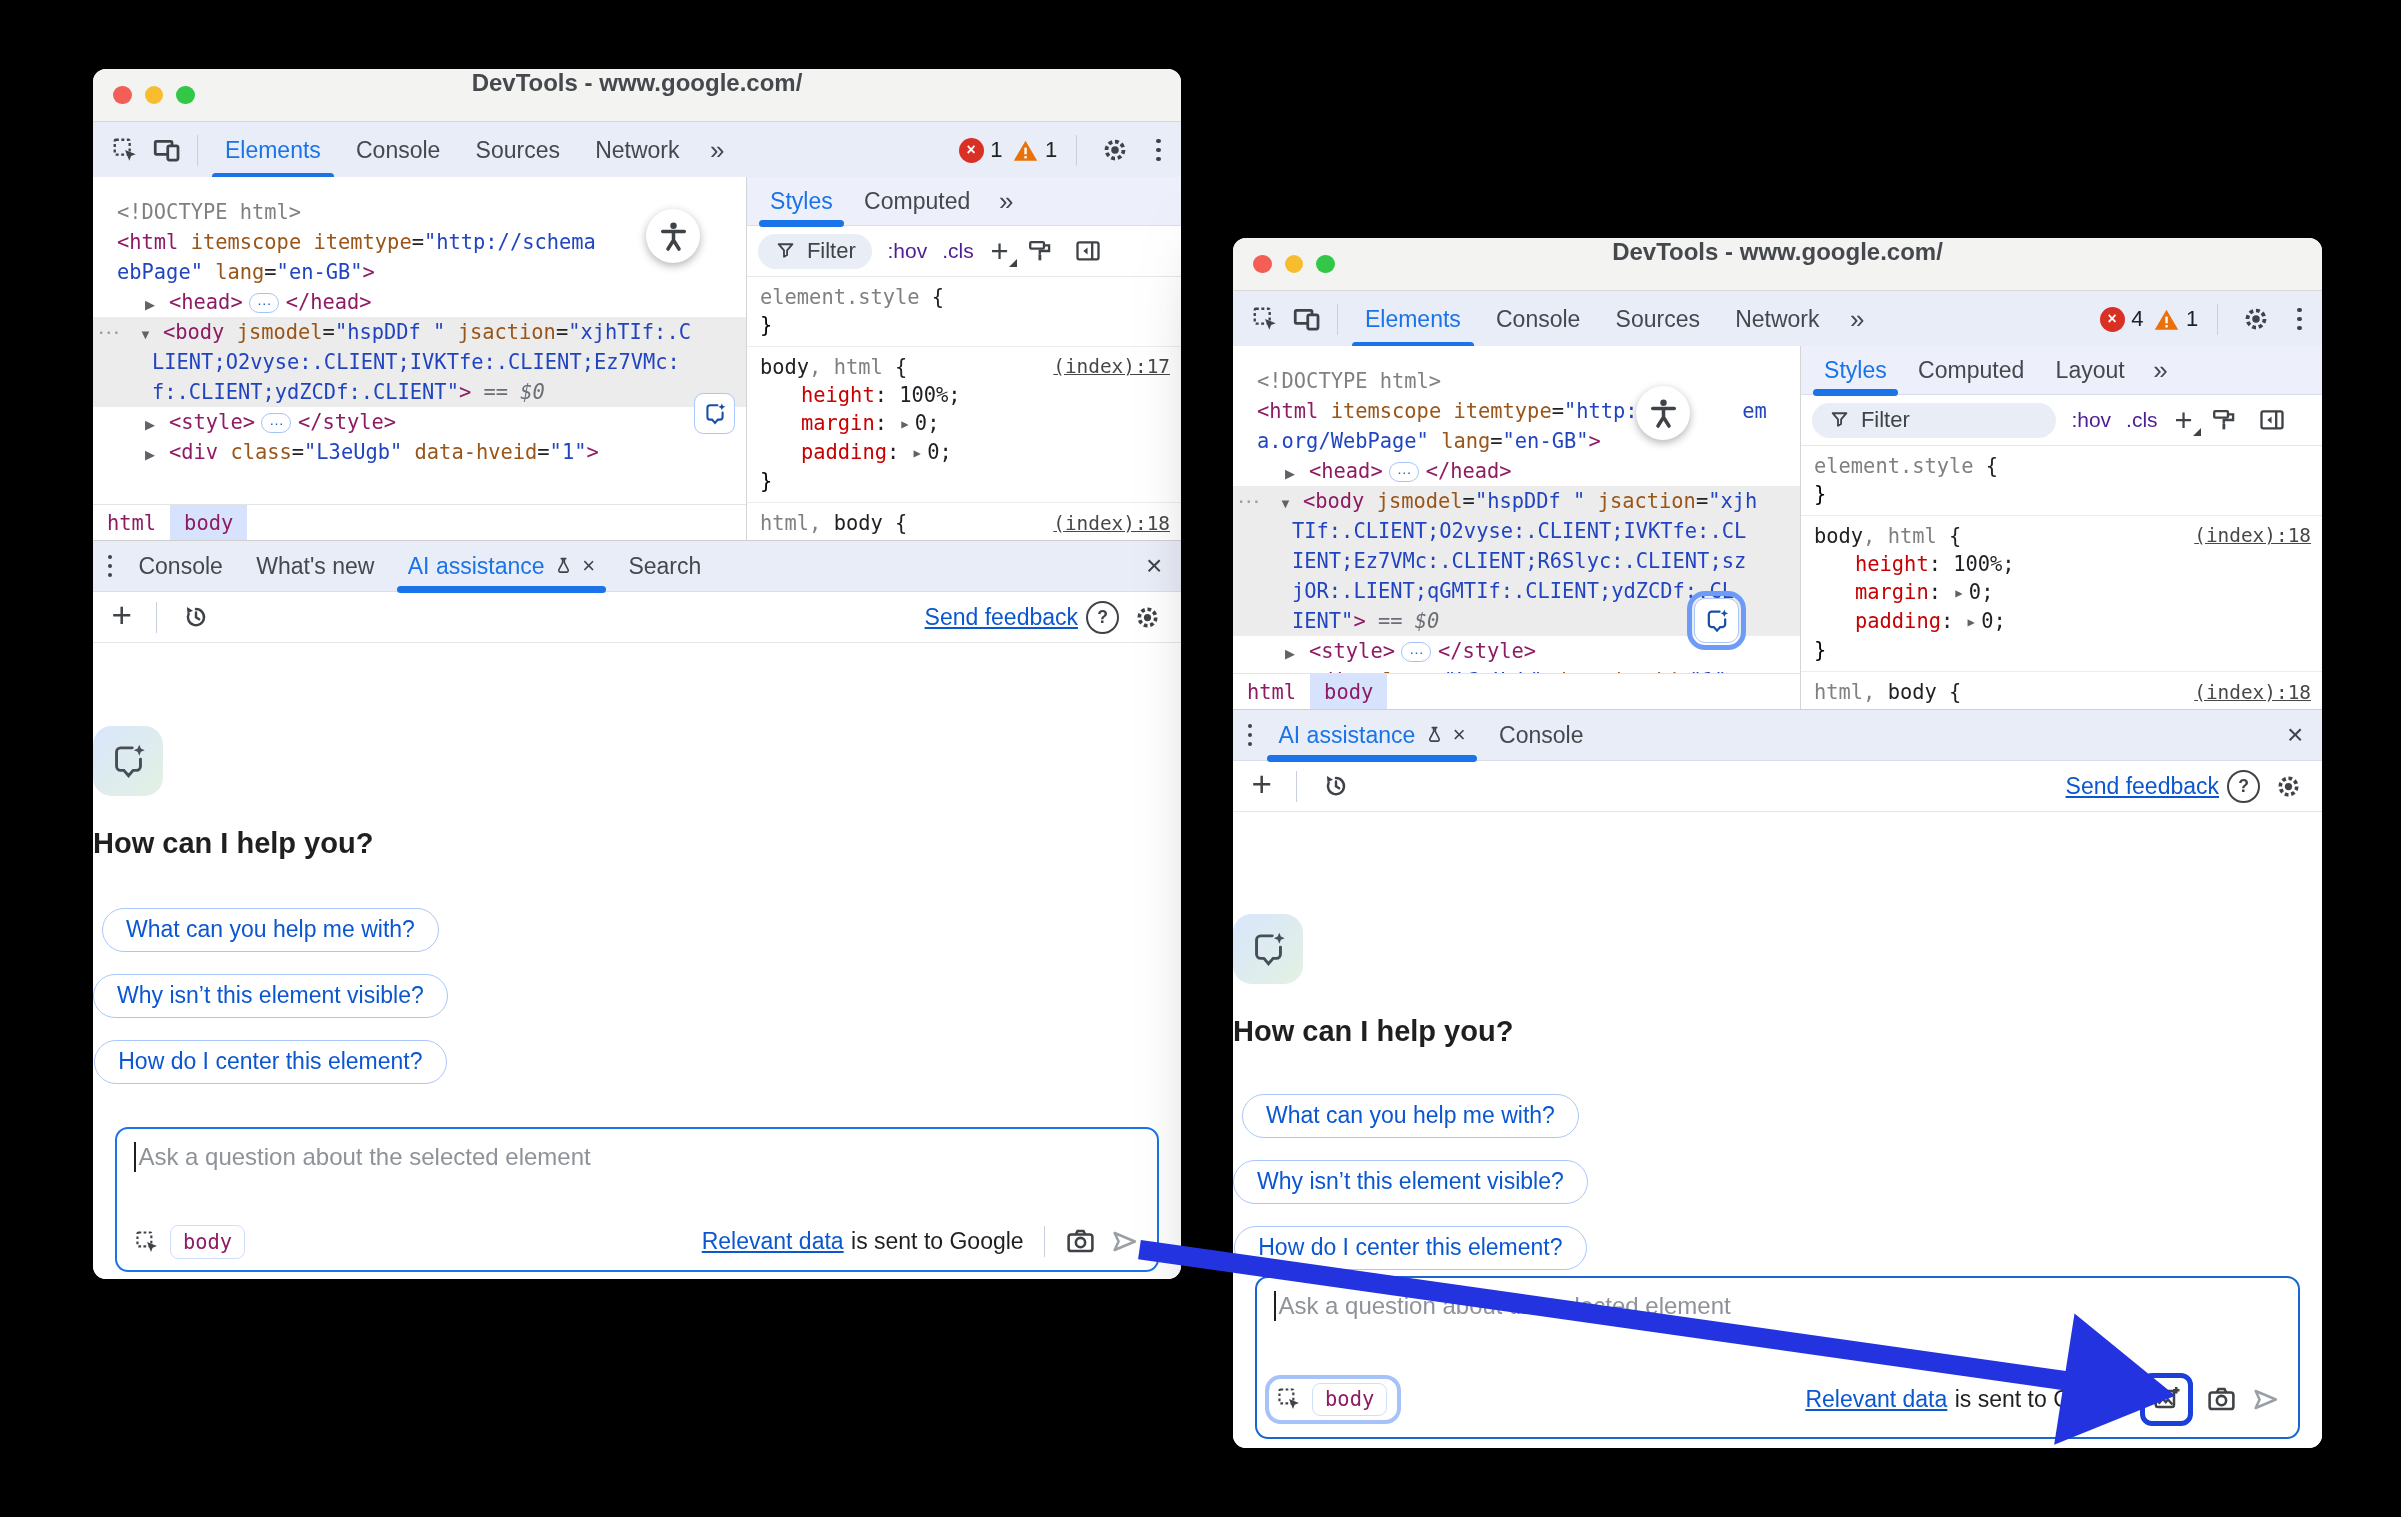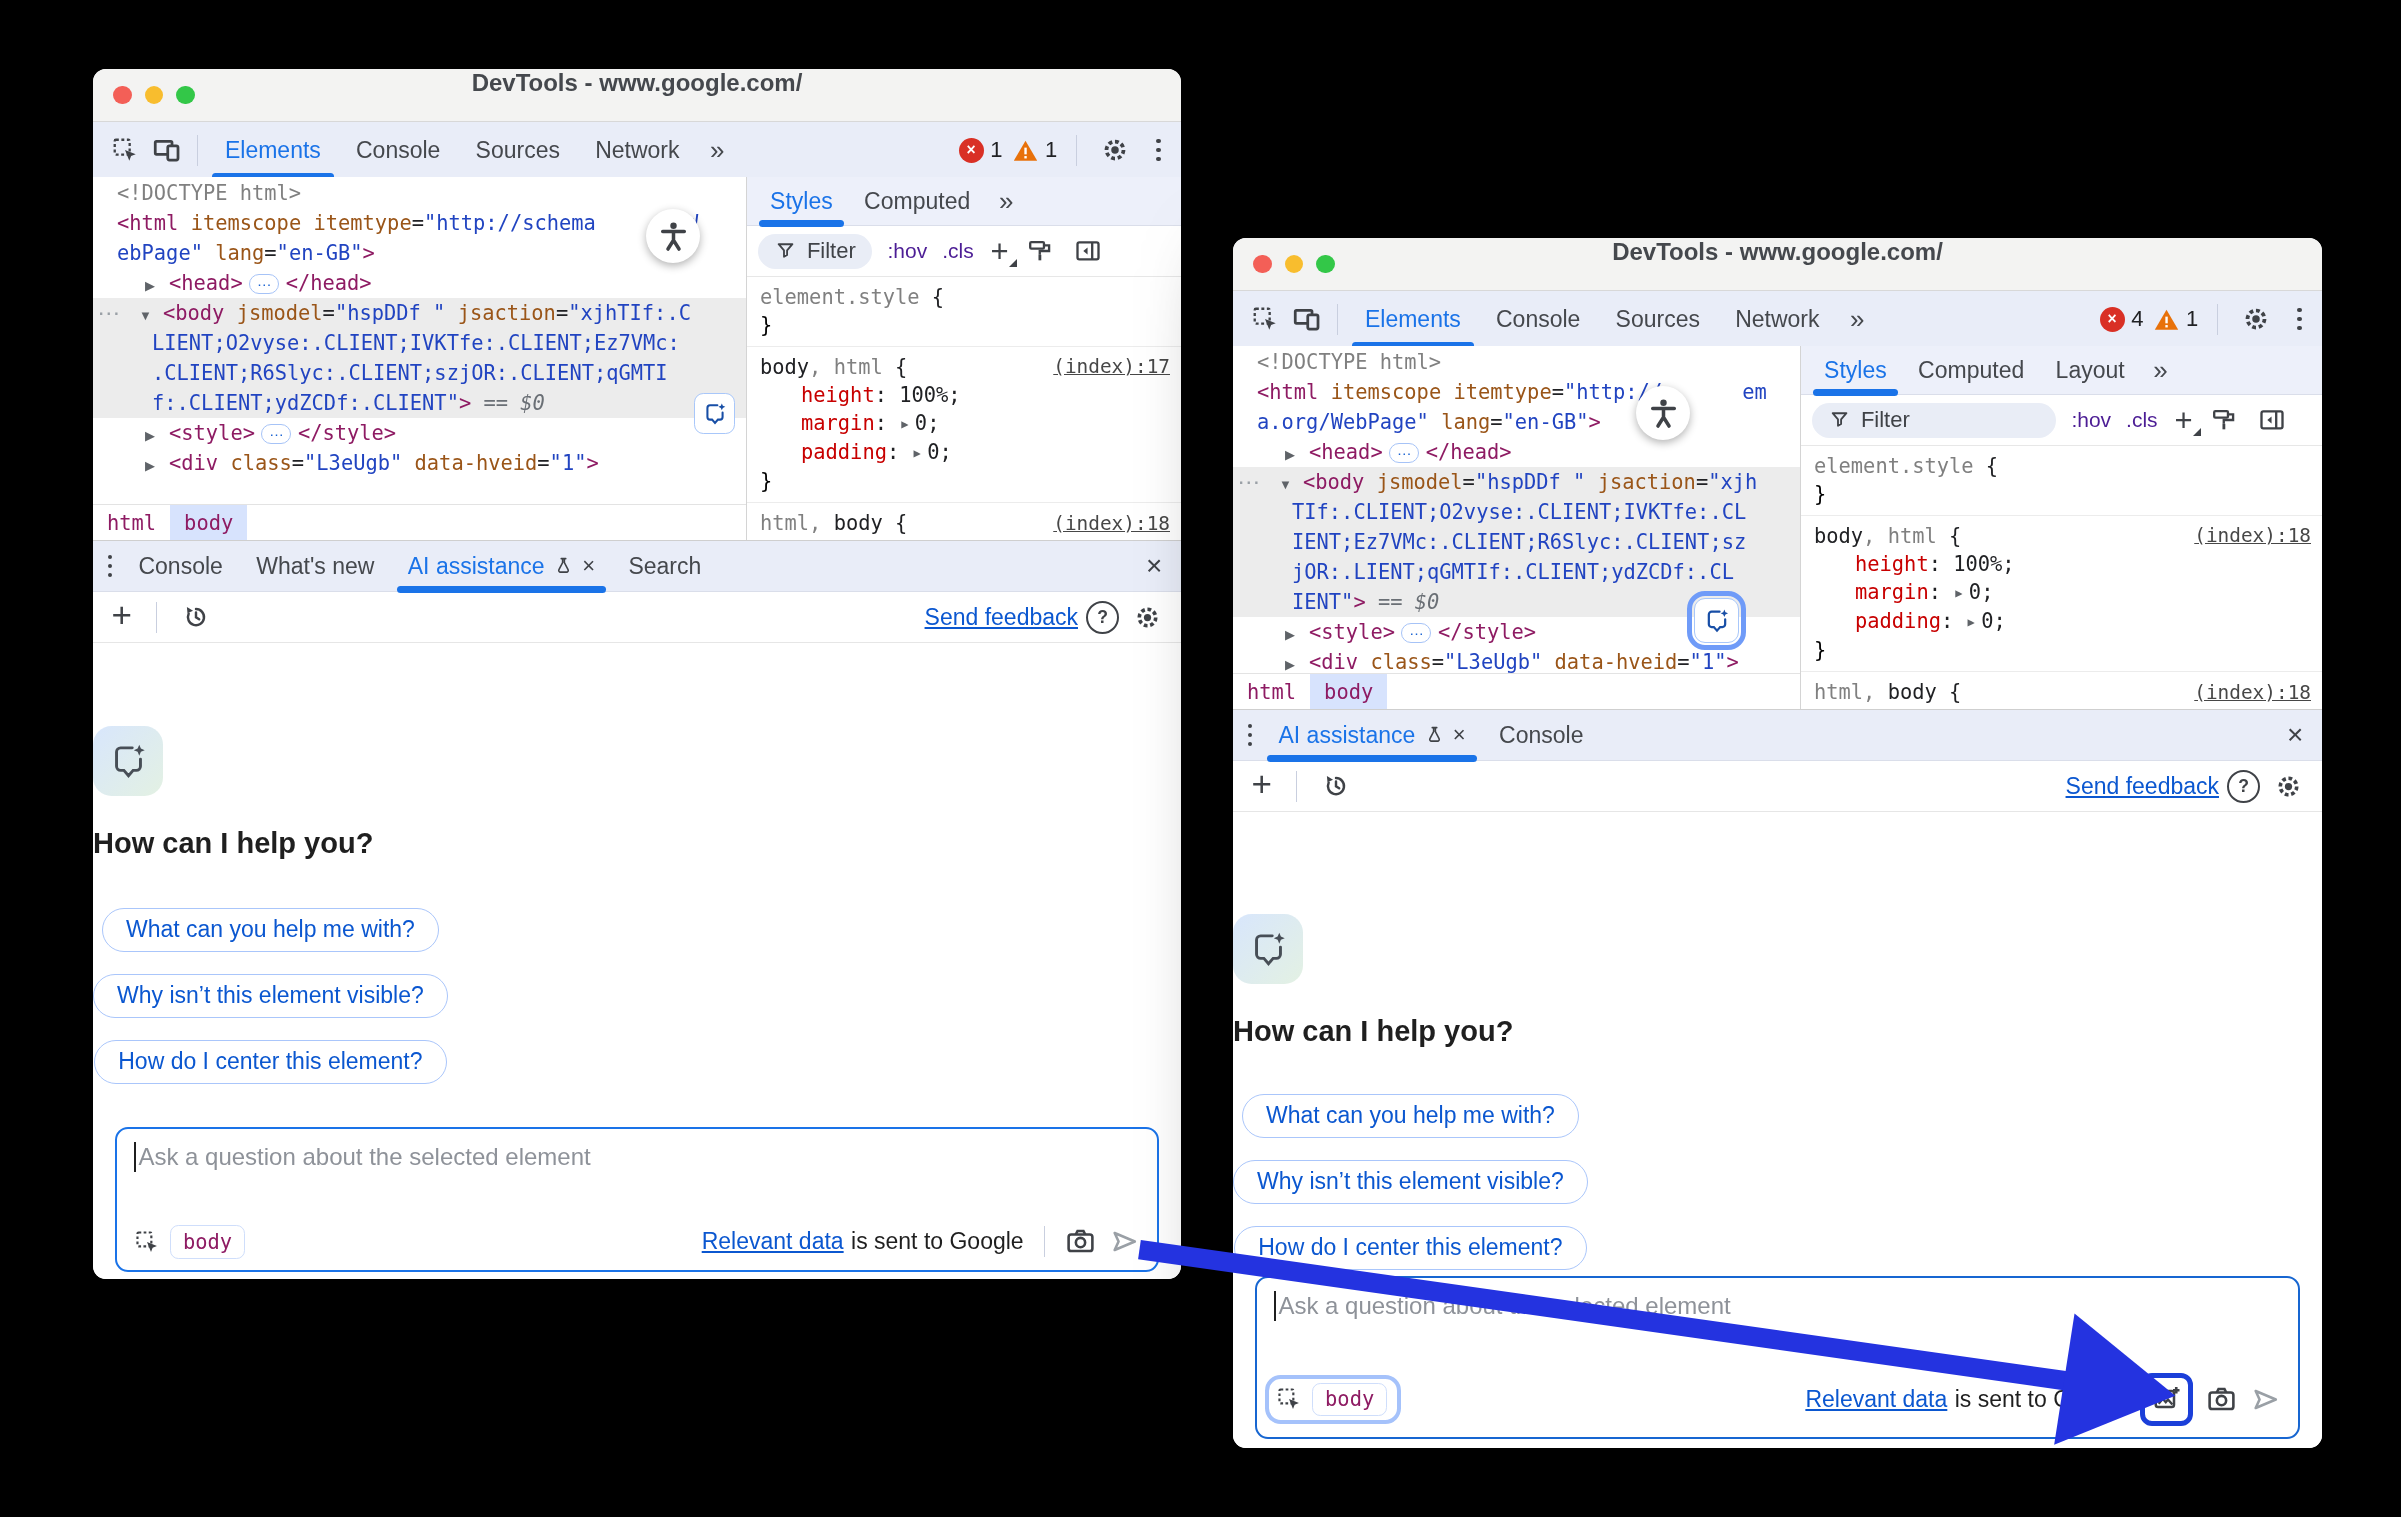--- a/index.html
+++ b/index.html
@@ -30,21 +30,21 @@
   .badge{display:flex;align-items:center;gap:6.5px;font-size:22px;color:#202124;}
   .err-ic{width:25px;height:25px;border-radius:50%;background:#d93025;color:#fff;font-size:15.7px;
           font-weight:700;display:flex;align-items:center;justify-content:center;}
   .kebab{display:flex;flex-direction:column;gap:4.6px;padding:0 9.3px;}
   .kd{width:4.6px;height:4.6px;border-radius:50%;background:#3f4247;}
   
   .content{position:absolute;top:108px;left:0;right:0;height:363px;display:flex;}
   .elements-pane{position:relative;background:#fff;overflow:hidden;flex:0 0 auto;}
   .win-left .elements-pane{width:653px;}
   .win-right .elements-pane{width:567px;}
-  .code{font-family:"DejaVu Sans Mono",monospace;font-size:20.4px;line-height:30px;padding-top:1px;}
+  .code{font-family:"DejaVu Sans Mono",monospace;font-size:20.4px;line-height:30px;padding-top:20px;}
   .cl{position:relative;height:30px;white-space:nowrap;}
   .cl.hl{background:#ececec;}
   .sx-t{color:#8e1b63}.sx-a{color:#9a5518}.sx-v{color:#2144c1}.sx-p{color:#202124}
   .sx-g{color:#808080}.sx-m{color:#6a6f75;font-style:italic}
   .sx-w{color:#5f6368;font-size:13px;display:inline-block;width:24px;font-family:"Liberation Sans",sans-serif;}
   .sx-u{position:absolute;left:3.7px;top:-5.6px;color:#9aa0a6;font-family:"Liberation Sans",sans-serif;font-size:24px;letter-spacing:0.9px;}
   .sx-e{display:inline-block;border:1.9px solid #a6c3f7;border-radius:12px;color:#1a63d2;background:#fff;
         font-size:15px;line-height:12px;padding:0 6.5px 5.6px;margin:0 6.5px;vertical-align:3.7px;
         font-family:"Liberation Sans",sans-serif;}
   .cgap{display:inline-block;}
@@ -189,21 +189,20 @@
     </div>
     <div class="content">
       <div class="elements-pane">
         <div class="code">
             <div class="cl" style="padding-left: 24px;"><span class="sx-g">&lt;!DOCTYPE html&gt;</span></div>
             <div class="cl" style="padding-left: 24px;"><span class="sx-t">&lt;html</span><span class="sx-p"> </span><span class="sx-a">itemscope</span><span class="sx-p"> </span><span class="sx-a">itemtype</span><span class="sx-p">=</span><span class="sx-v">"http://schema</span><span class="cgap" style="width: 78px;"></span><span class="sx-v">/W</span></div>
             <div class="cl" style="padding-left: 24px;"><span class="sx-v">ebPage"</span><span class="sx-p"> </span><span class="sx-a">lang</span><span class="sx-p">=</span><span class="sx-v">"en-GB"</span><span class="sx-t">&gt;</span></div>
             <div class="cl" style="padding-left: 52px;"><span class="sx-w">▶</span><span class="sx-t">&lt;head&gt;</span><span class="sx-e">…</span><span class="sx-t">&lt;/head&gt;</span></div>
             <div class="cl hl" style="padding-left: 46px;"><span class="sx-u">…</span><span class="sx-w">▼</span><span class="sx-t">&lt;body</span><span class="sx-p"> </span><span class="sx-a">jsmodel</span><span class="sx-p">=</span><span class="sx-v">"hspDDf "</span><span class="sx-p"> </span><span class="sx-a">jsaction</span><span class="sx-p">=</span><span class="sx-v">"xjhTIf:.C</span></div>
             <div class="cl hl" style="padding-left: 59px;"><span class="sx-v">LIENT;O2vyse:.CLIENT;IVKTfe:.CLIENT;Ez7VMc:</span></div>
-            <div class="cl hl" style="padding-left: 59px;"><span class="sx-v">.CLIENT;R6Slyc:.CLIENT;szjOR:.CLIENT;qGMTI</span></div>
             <div class="cl hl" style="padding-left: 59px;"><span class="sx-v">f:.CLIENT;ydZCDf:.CLIENT"</span><span class="sx-t">&gt;</span><span class="sx-p"> </span><span class="sx-m">== $0</span></div>
             <div class="cl" style="padding-left: 52px;"><span class="sx-w">▶</span><span class="sx-t">&lt;style&gt;</span><span class="sx-e">…</span><span class="sx-t">&lt;/style&gt;</span></div>
             <div class="cl" style="padding-left: 52px;"><span class="sx-w">▶</span><span class="sx-t">&lt;div</span><span class="sx-p"> </span><span class="sx-a">class</span><span class="sx-p">=</span><span class="sx-v">"L3eUgb"</span><span class="sx-p"> </span><span class="sx-a">data-hveid</span><span class="sx-p">=</span><span class="sx-v">"1"</span><span class="sx-t">&gt;</span></div>
           </div>
         <div class="a11y">
           <svg viewBox="0 0 24 24" width="35" height="35">
               <circle cx="12" cy="4.6" r="2.2" fill="currentColor"></circle>
               <path d="M4.6 8.6h14.8M12 8.6v6M12 14.6l-3.8 6M12 14.6l3.8 6" stroke="currentColor" stroke-width="2.4" stroke-linecap="round" fill="none"></path>
             </svg>
         </div>

